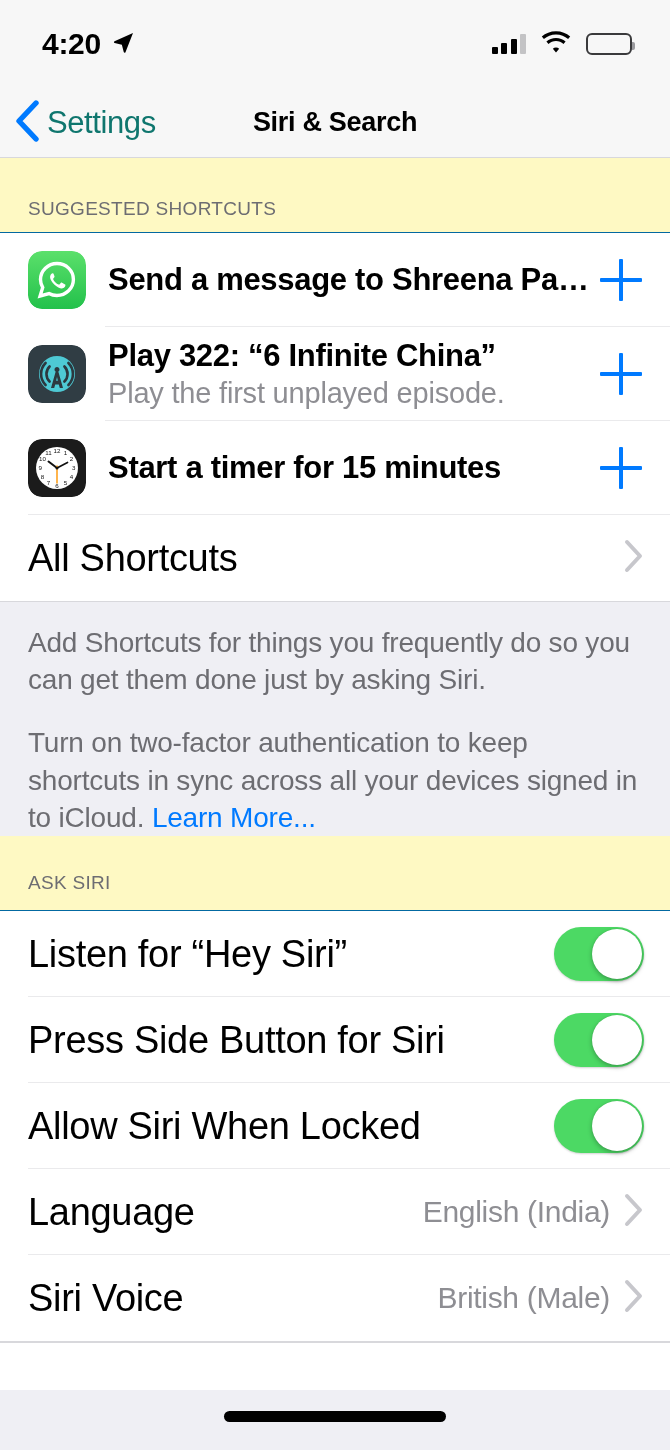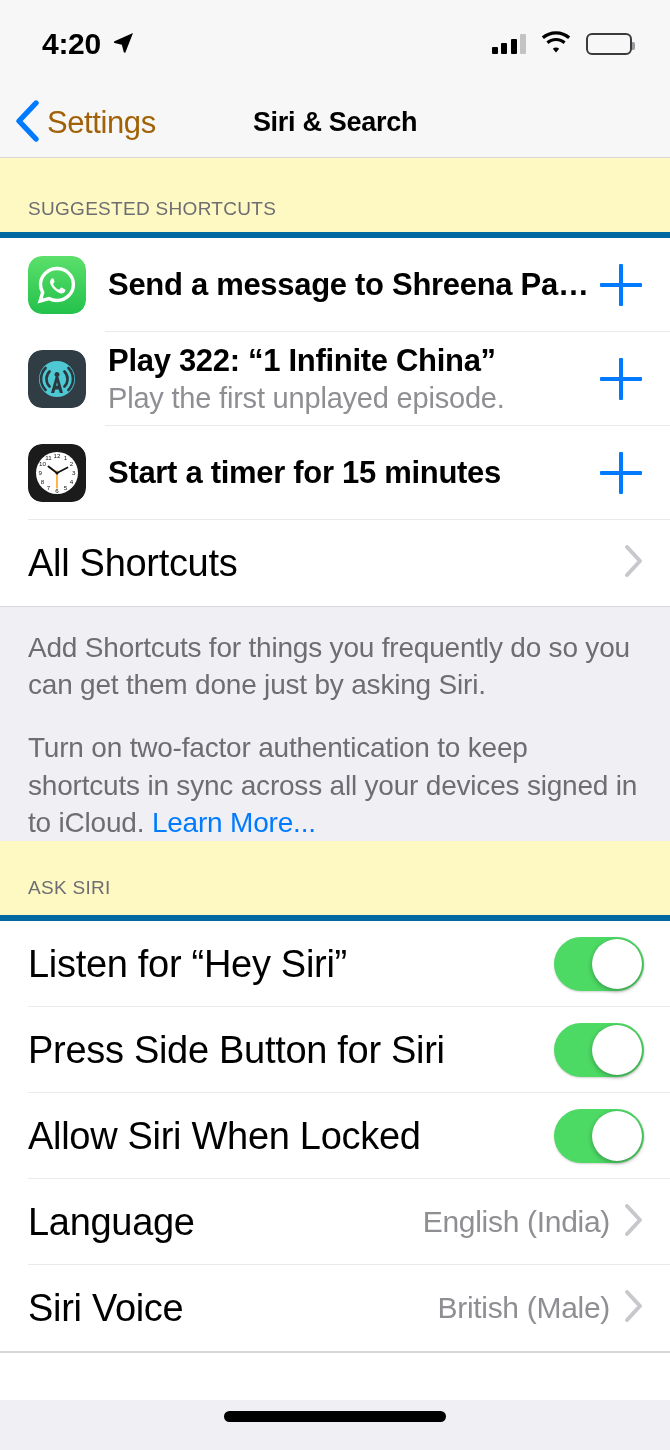--- a/index.html
+++ b/index.html
@@ -34,36 +34,36 @@
   .battery .cap { position:absolute; right:-5px; top:7px; width:3px; height:8px;
                   background:#9a9a9e; border-radius:0 2px 2px 0; }
 
   
   .navbar {
     height:70px; background:#F7F7F7; position:relative;
     display:flex; align-items:center; border-bottom:1px solid #D8D8DC;
   }
   .back { display:flex; align-items:center; gap:7px; padding-left:14px; cursor:pointer; }
   .back-chev { display:block; }
-  .back-label { font-size:31px; color:#a16207; letter-spacing:-0.4px; }
+  .back-label { font-size:31px; color:#0f766e; letter-spacing:-0.4px; }
   .nav-title {
     position:absolute; left:0; right:0; text-align:center;
     font-size:27px; font-weight:700; color:#000; letter-spacing:-0.3px;
     pointer-events:none;
   }
 
   
   .group-head {
     background:#fef9c3; color:#6D6D72;
     font-size:19px; letter-spacing:0.3px;
     padding:40px 28px 12px 28px;
   }
   .group-head.tight { padding-top:36px; padding-bottom:16px; }
 
-  .card { background:#FFFFFF; border-top:6px solid #0369a1; border-bottom:1px solid #D8D8DC; }
+  .card { background:#FFFFFF; border-top:1px solid #0369a1; border-bottom:1px solid #D8D8DC; }
 
   .row {
     display:flex; align-items:center; position:relative;
     padding:0 26px 0 28px; min-height:86px; background:#FFFFFF;
     cursor:pointer;
   }
   .row.short-row { min-height:94px; padding-left:28px; }
   .sep { position:absolute; left:105px; right:0; bottom:0; height:1px; background:#EAEAEC; }
   .sep.full { left:28px; }
 
@@ -188,21 +188,21 @@
     <div class="row short-row">
       <span class="appicon">
         <svg width="58" height="58" viewBox="0 0 58 58">
           <rect width="58" height="58" rx="14" fill="#303D44"></rect>
           <circle cx="29" cy="29" r="18" fill="#4EC9D4"></circle>
           <path d="M29 22c1.4 0 2.5 1.1 2.5 2.5 0 .9-.5 1.7-1.2 2.1L35 43h-3.2l-1-3.6h-3.6l-1 3.6H23l4.7-16.4c-.7-.4-1.2-1.2-1.2-2.1 0-1.4 1.1-2.5 2.5-2.5zm-.9 13.8h1.8L29 32z" fill="#2C383F"></path>
           <path d="M21.6 21.5a10.5 10.5 0 0 0 0 15M17.6 18a15.6 15.6 0 0 0 0 22M36.4 21.5a10.5 10.5 0 0 1 0 15M40.4 18a15.6 15.6 0 0 1 0 22" fill="none" stroke="#2C383F" stroke-width="2.6" stroke-linecap="round"></path>
         </svg>
       </span>
       <div class="row-texts">
-        <div class="row-title">Play 322: “1 Infinite China”</div>
+        <div class="row-title">Play 322: “6 Infinite China”</div>
         <div class="row-sub">Play the first unplayed episode.</div>
       </div>
       <span class="plus"></span>
       <span class="sep"></span>
     </div>
 
     <div class="row short-row">
       <span class="appicon">
         <svg width="58" height="58" viewBox="0 0 58 58">
           <rect width="58" height="58" rx="14" fill="#1B1B1B"></rect>

